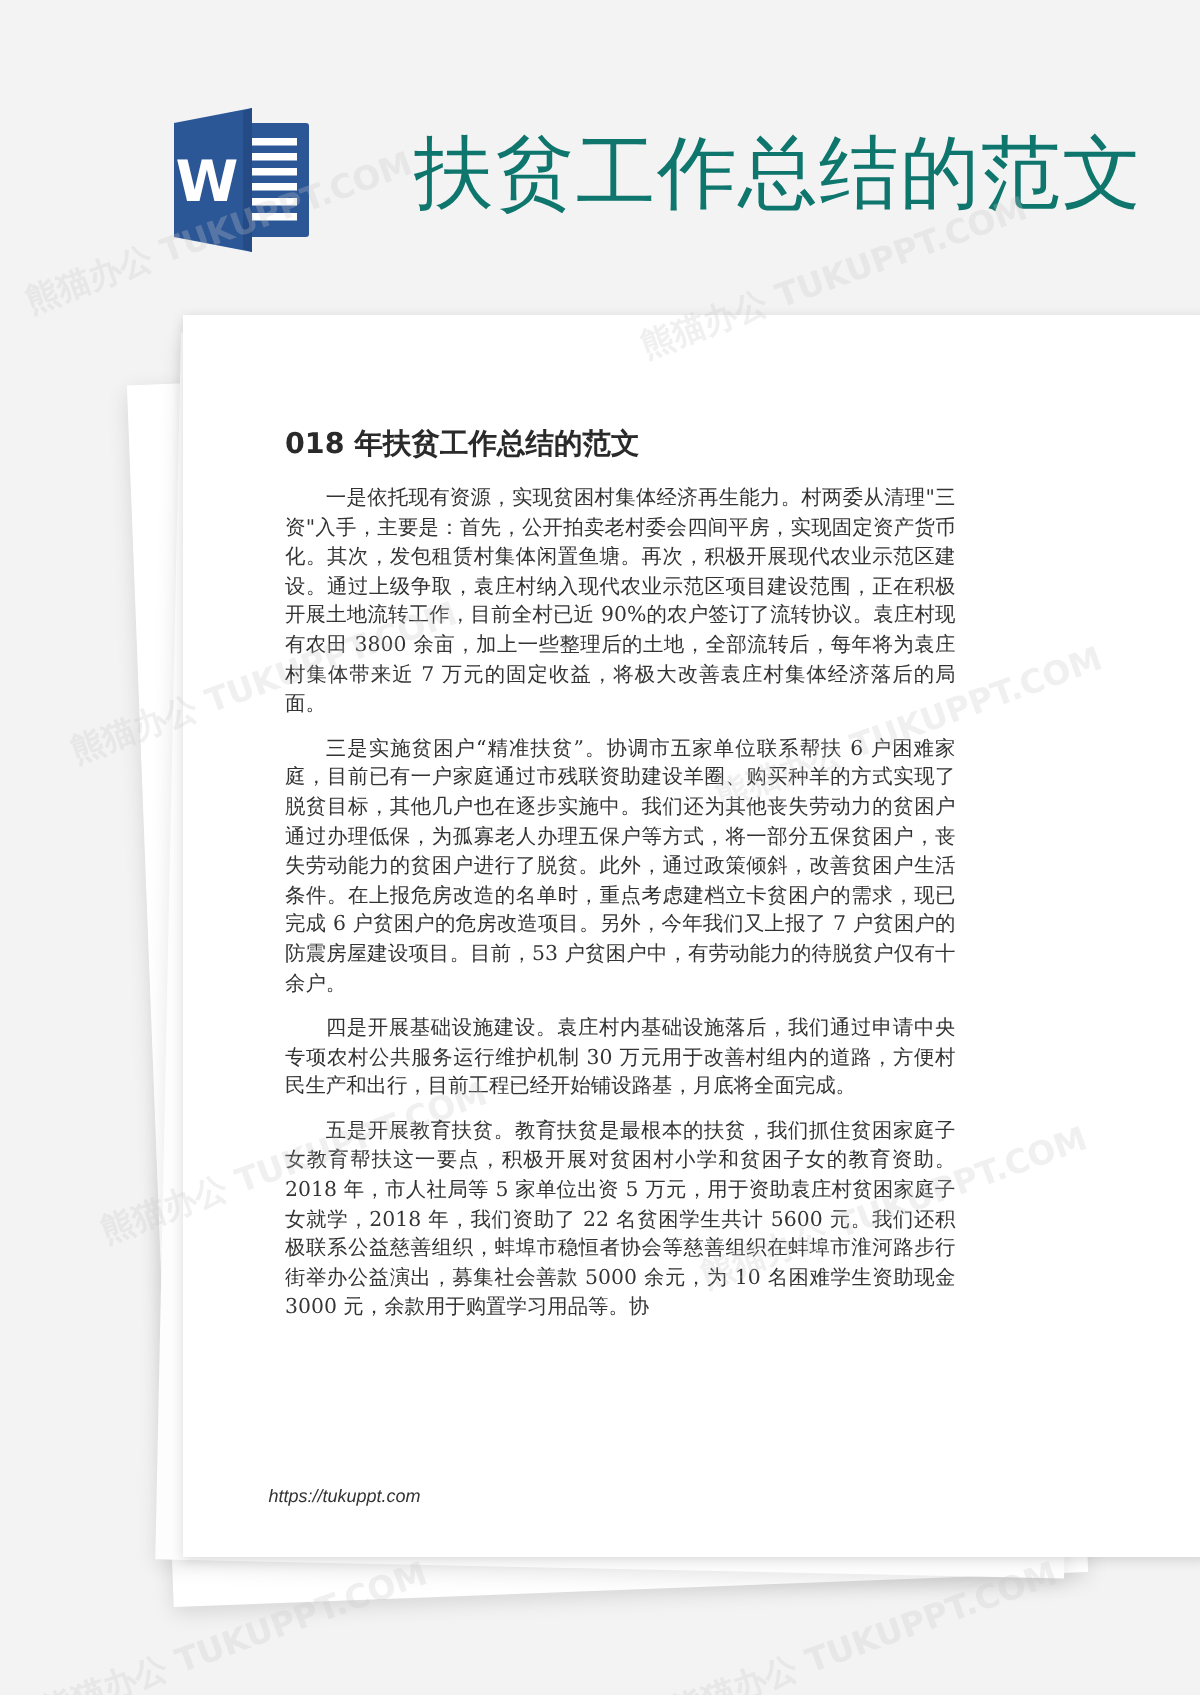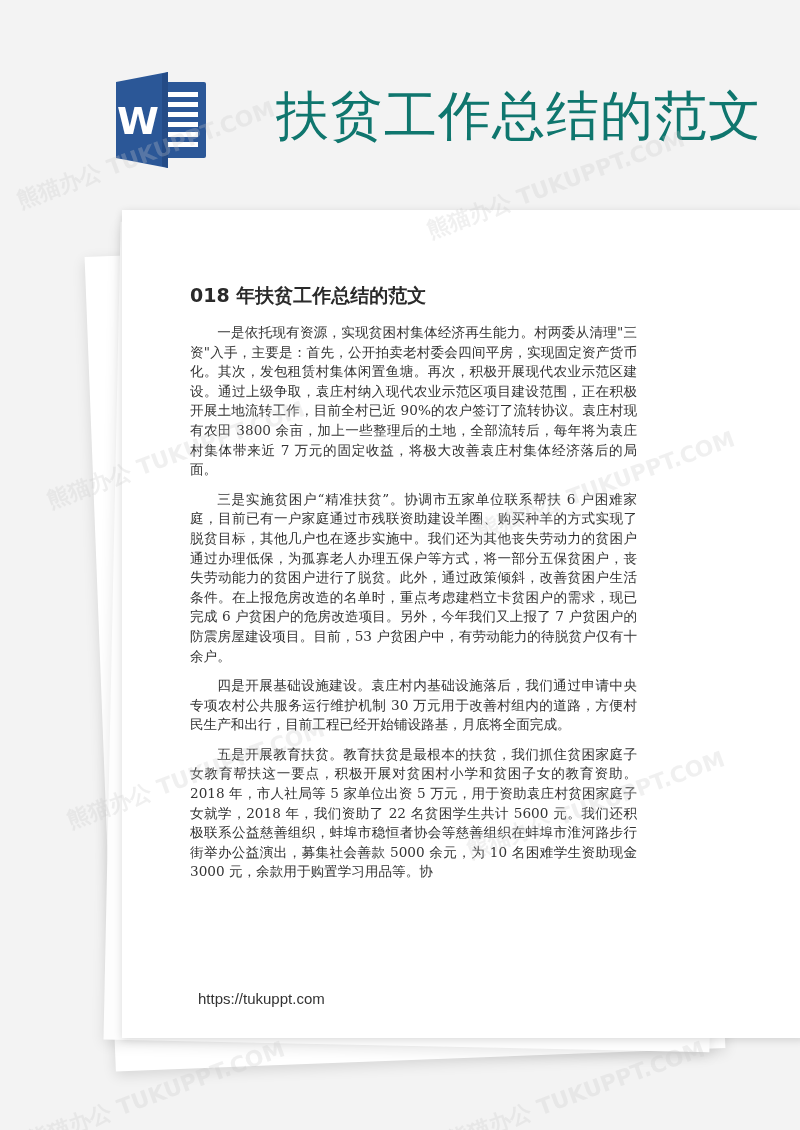--- a/index.html
+++ b/index.html
@@ -100,25 +100,26 @@
     }
     .doc-body p {
       margin: 0 0 10px 0;
       text-indent: 2em;
     }
     .doc-body p.section {
       margin-bottom: 10px;
     }
     .doc-url {
       position: absolute;
-      left: 76px;
+      left: 57px;
       top: 780px;
       font-family: "Liberation Sans", "DejaVu Sans", sans-serif;
-      font-size: 15px;
+      font-size: 12px;
       color: #333333;
+      font-style: italic;
     }
   </style>
 </head>
 <body>
 
 <div class="header">
   <div class="word-icon">
     <svg width="92" height="96" viewBox="0 0 92 96">
       <rect x="34" y="10" width="56" height="76" rx="2" fill="#2b5797"></rect>
       <g fill="#ffffff">

